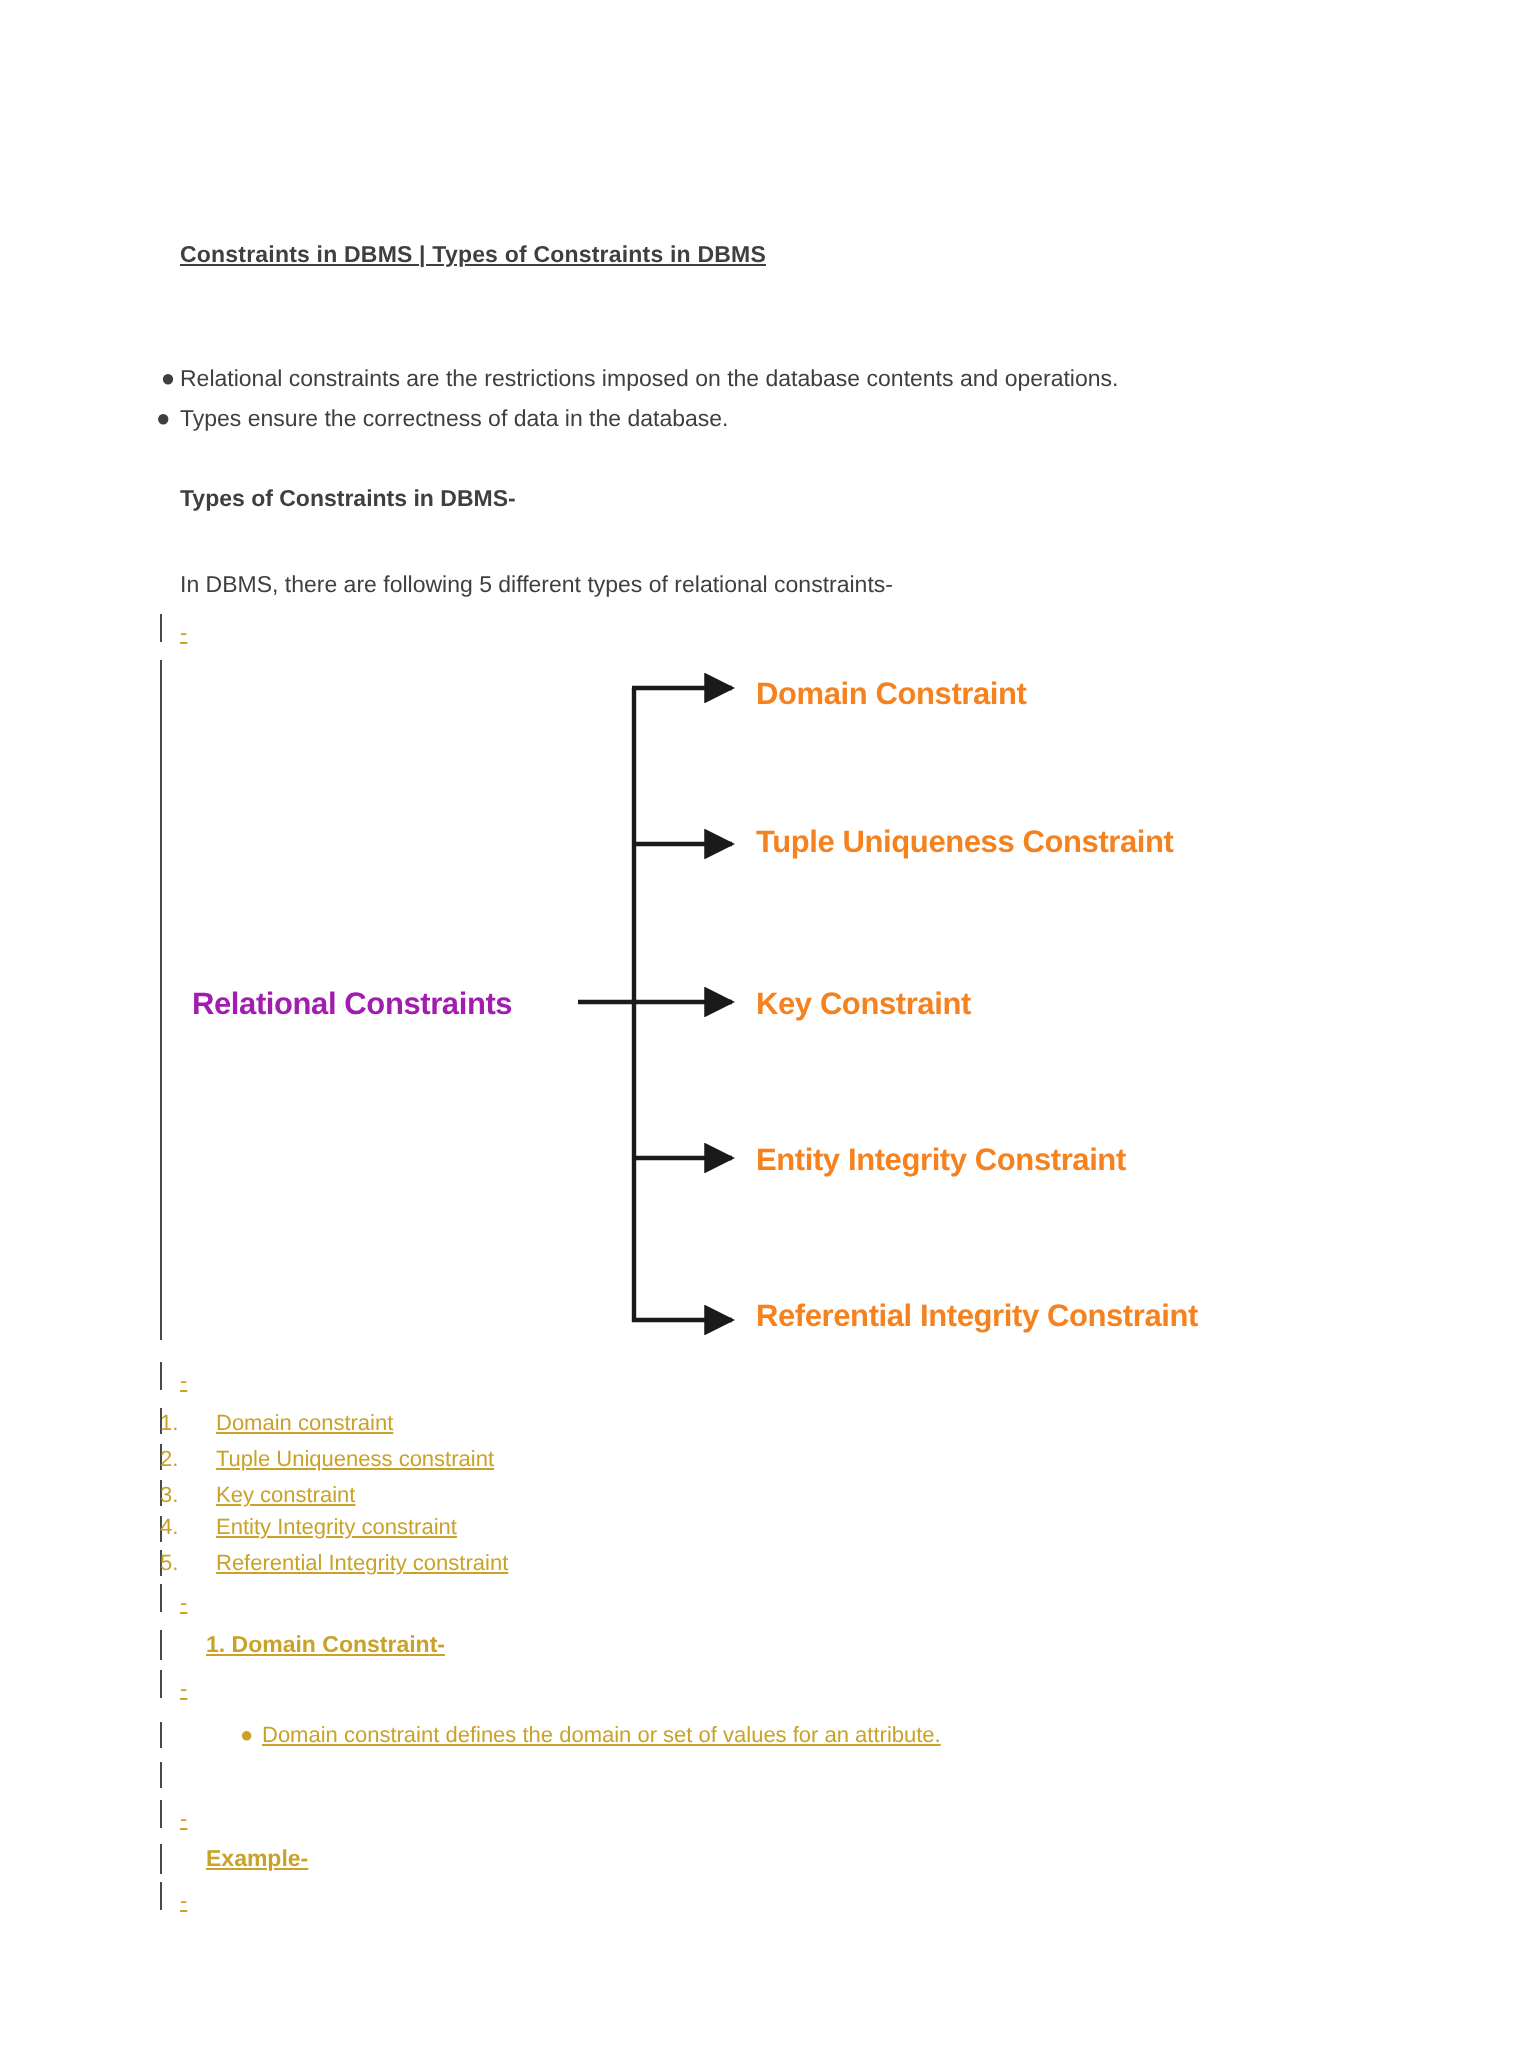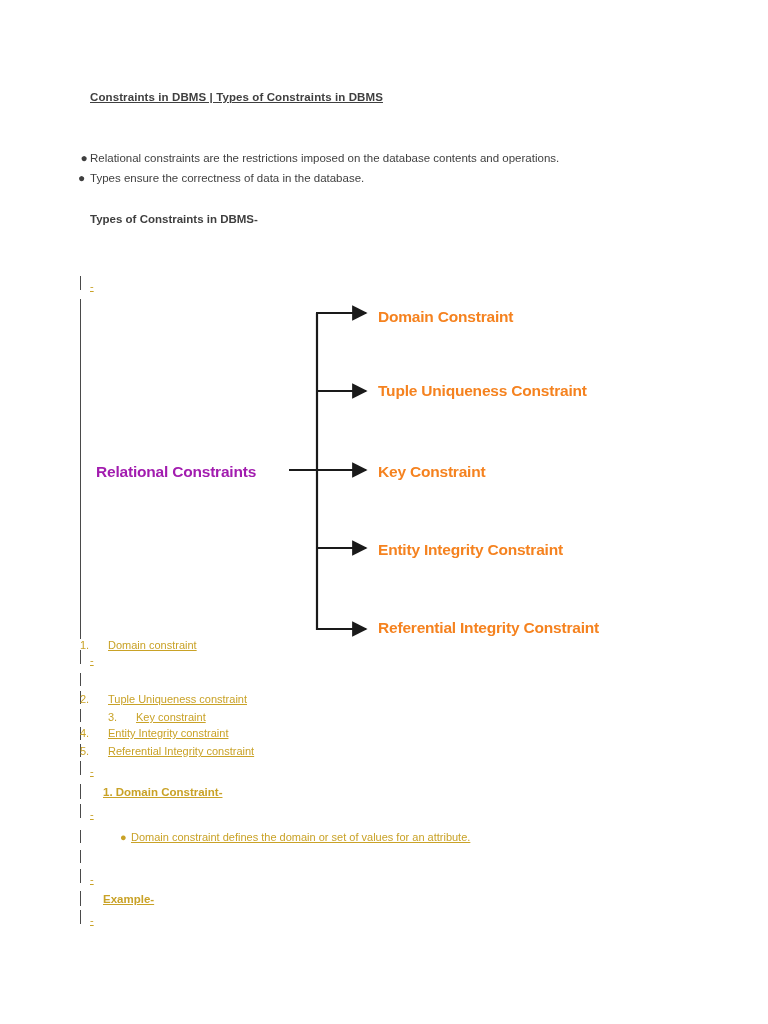--- a/index.html
+++ b/index.html
@@ -13,20 +13,21 @@
     position: relative;
     font-family: "Liberation Sans", sans-serif;
     color: #3a3a3a;
     overflow: hidden;
   }
 
   .page {
     position: absolute;
     inset: 0;
     background: #ffffff;
+    margin-top: 31px;
   }
 
   
   .doc-title {
     position: absolute;
     left: 90px;
     top: 91px;
     font-size: 11.5px;
     font-weight: bold;
     color: #3f3f3f;
@@ -153,20 +154,21 @@
 
   <div class="bullet-line" style="top:151px;text-align:center;">
     <span class="dot">●</span><span>Relational constraints are the restrictions imposed on the database contents and operations.</span>
   </div>
   <div class="bullet-line" style="top:171px;">
     <span class="dot">●</span><span>Types ensure the correctness of data in the database.</span>
   </div>
 
   <div class="sub-head" style="top:213px;">Types of Constraints in DBMS-</div>
 
+  <div class="para" style="top:256px;">In DBMS, there are following 5 different types of relational constraints-</div>
 
   <div class="change-bar" style="top:276px; height:14px;"></div>
   <div class="empty-mark" style="top:281px;">-</div>
 
   <div class="change-bar" style="top:299px; height:340px;"></div>
 
   <div class="change-bar" style="top:650px; height:14px;"></div>
   <div class="empty-mark" style="top:655px;">-</div>
 
   <div class="diagram">
@@ -197,31 +199,31 @@
     <div class="node-label orange" style="left:378px; top:382px;">Tuple Uniqueness Constraint</div>
 
     <div class="node-label orange" style="left:378px; top:463px;">Key Constraint</div>
 
     <div class="node-label orange" style="left:378px; top:541px;">Entity Integrity Constraint</div>
 
     <div class="node-label orange" style="left:378px; top:619px;">Referential Integrity Constraint</div>
   </div>
 
   <div class="change-bar" style="top:673px; height:13px;"></div>
-  <div class="gold-item" style="top:639px;">
+  <div class="gold-item" style="top:675px;">
     <span class="num">1.</span><span>Domain constraint</span>
   </div>
 
   <div class="change-bar" style="top:691px; height:13px;"></div>
   <div class="gold-item" style="top:693px;">
     <span class="num">2.</span><span>Tuple Uniqueness constraint</span>
   </div>
 
   <div class="change-bar" style="top:709px; height:13px;"></div>
-  <div class="gold-item" style="top:711px;padding-left:28px;">
+  <div class="gold-item" style="top:711px;">
     <span class="num">3.</span><span>Key constraint</span>
   </div>
 
   <div class="change-bar" style="top:727px; height:13px;"></div>
   <div class="gold-item" style="top:727px;">
     <span class="num">4.</span><span>Entity Integrity constraint</span>
   </div>
 
   <div class="change-bar" style="top:744px; height:13px;"></div>
   <div class="gold-item" style="top:745px;">

